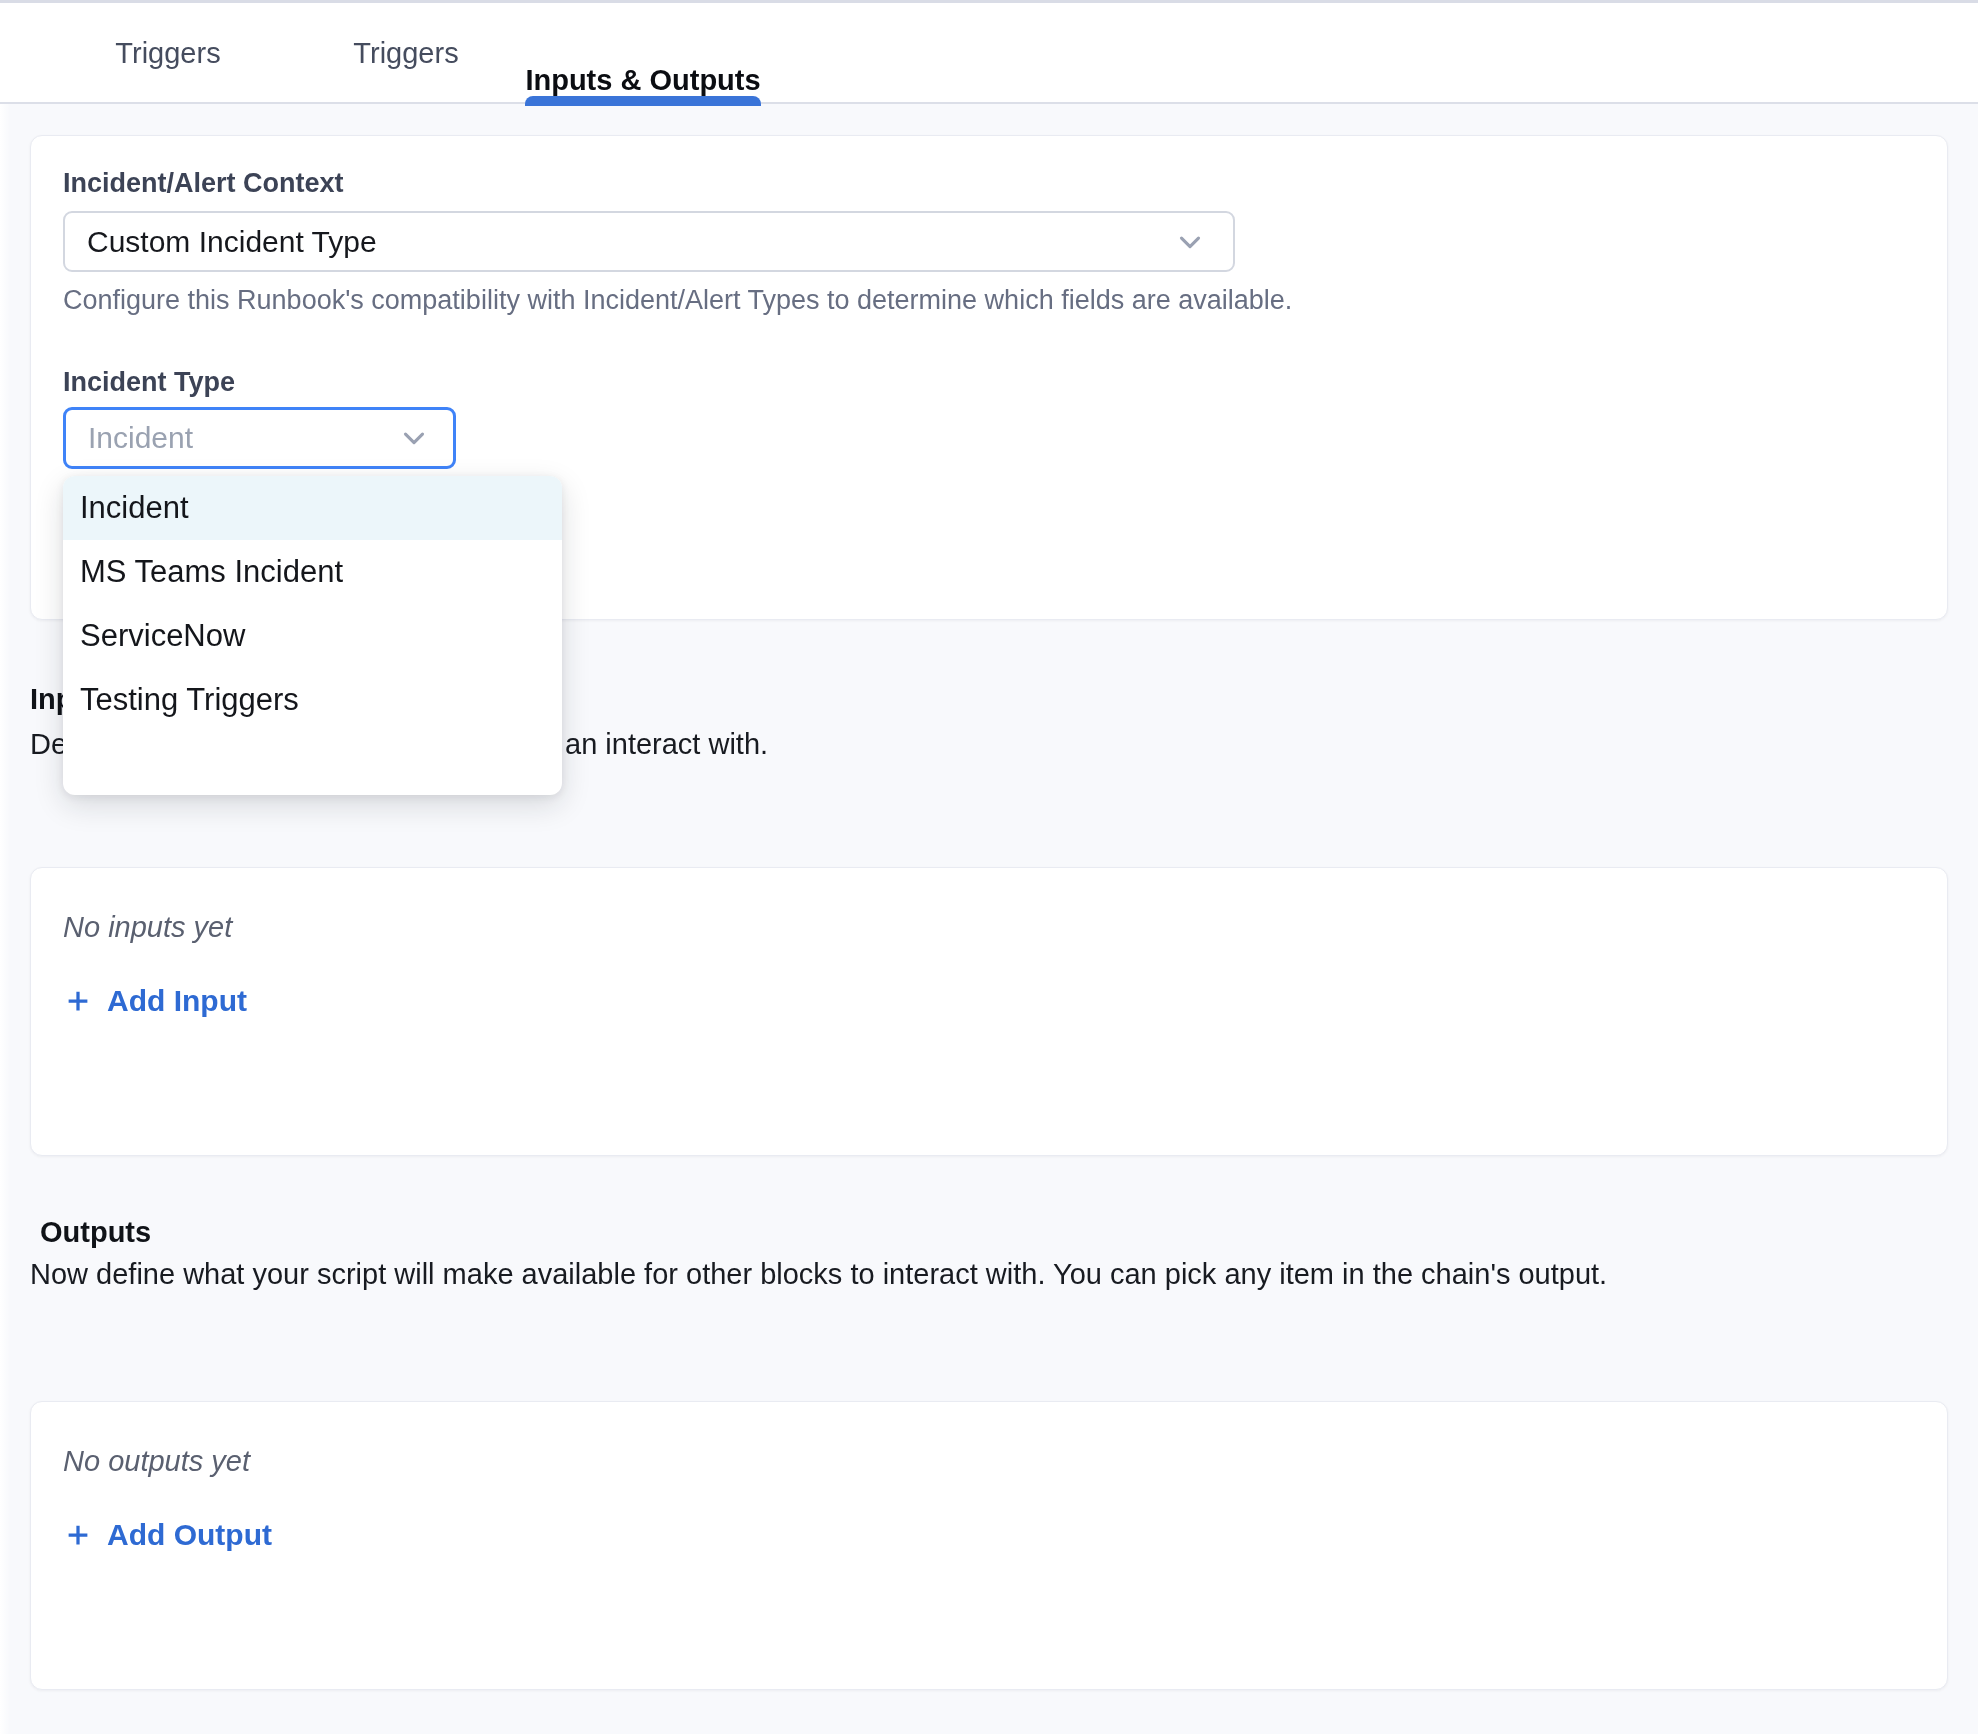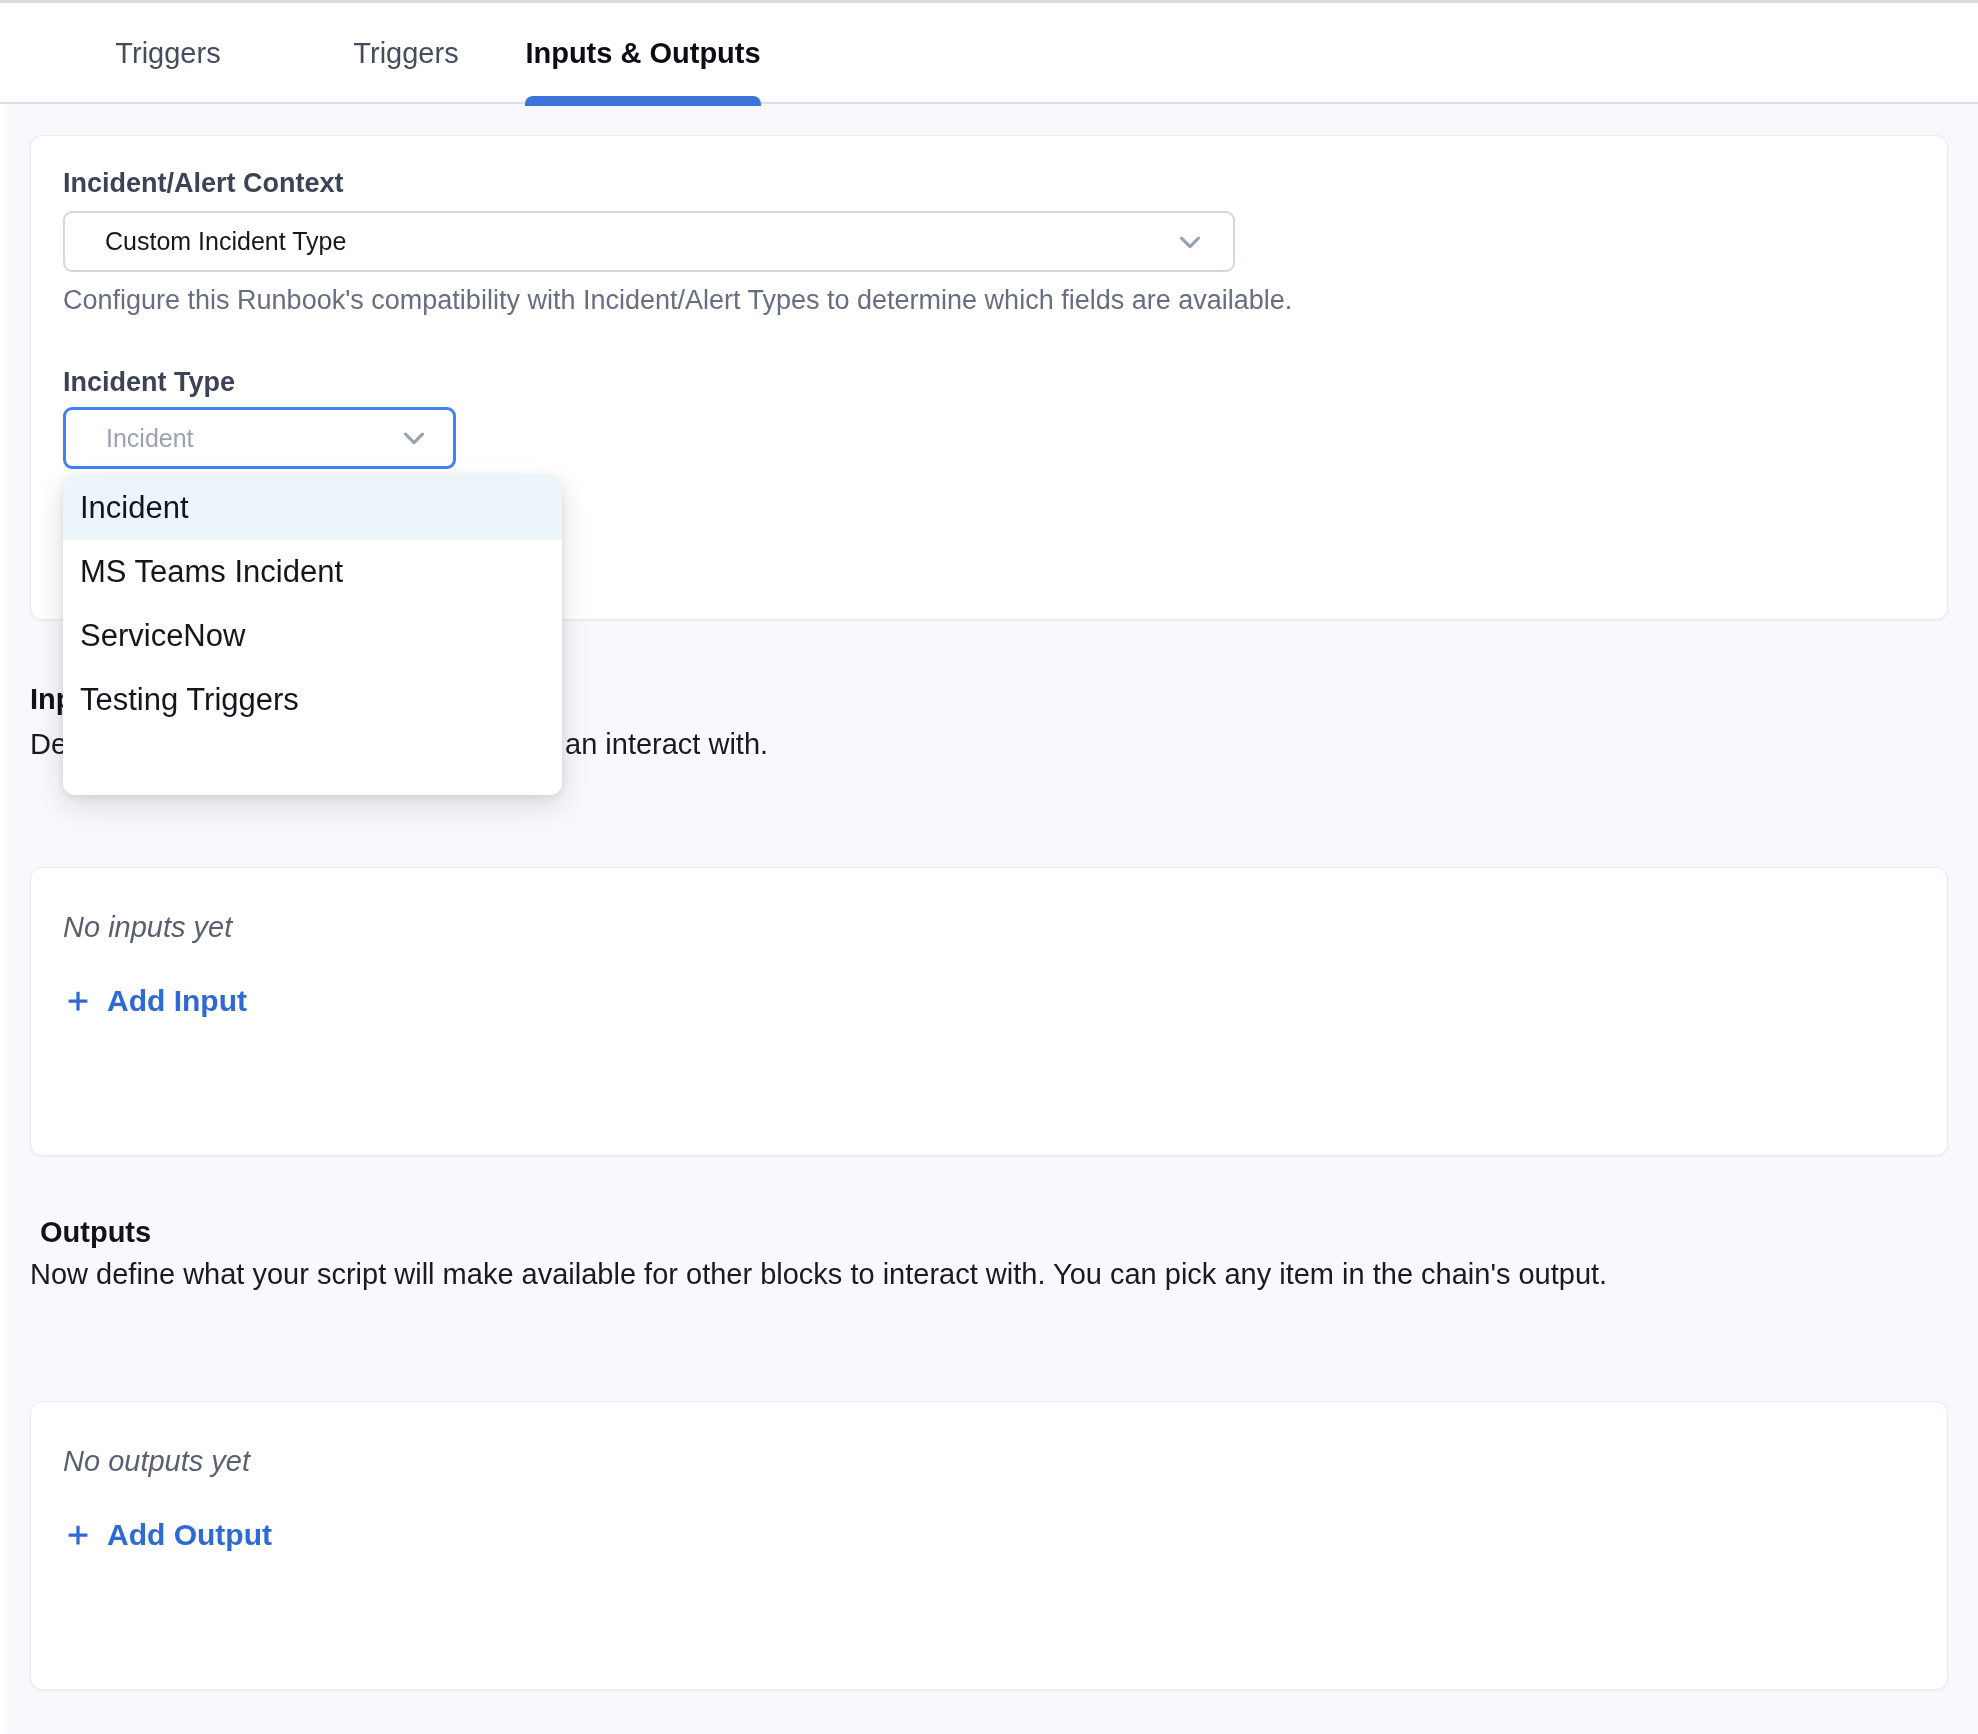--- a/index.html
+++ b/index.html
@@ -15,21 +15,21 @@
   
   .topline { left:0; top:0; width:1978px; height:3px; background:#d9dce6; }
   .tabbar {
     left:0; top:3px; width:1978px; height:101px; background:#ffffff;
     border-bottom:2px solid #dcdfe8;
   }
   .tab {
     position:absolute; top:0; height:101px; display:flex; align-items:center; justify-content:center;
     font-size:29px; color:#454c5e; font-weight:500; cursor:pointer; white-space:nowrap;
   }
-  .tab.active { color:#0b0d12; font-weight:700; }
+  .tab.active { color:#0b0d12; font-weight:700;margin-top:27px; }
   .tab-underline {
     position:absolute; left:525px; top:93px; width:236px; height:10px;
     background:#3a74d8; border-radius:8px 8px 0 0;
   }
 
   
   .edge-strip { left:0; top:104px; width:10px; height:1630px;
     background:linear-gradient(to right,#ffffff,rgba(255,255,255,0)); }
 
   
@@ -43,21 +43,21 @@
 
   .field-label {
     font-size:27px; font-weight:600; color:#3c4356; white-space:nowrap;
   }
   .helper { font-size:27px; color:#676e82; white-space:nowrap; }
 
   .select {
     background:#ffffff; border:2px solid #d3d7e0; border-radius:9px;
     display:flex; align-items:center; cursor:pointer;
   }
-  .select .val { font-size:25px; color:#16181d; padding-left:40px; white-space:nowrap; }
+  .select .val { font-size:30px; color:#16181d; padding-left:22px; white-space:nowrap; }
   .select .chev { position:absolute; color:#9aa1b2; display:flex; align-items:center; }
   .select.focused { border:3px solid #3f83f8; }
   .select .val.placeholder { color:#9aa2b1; }
 
   
   .menu {
     left:63px; top:476px; width:499px; height:319px; background:#ffffff;
     border-radius:12px; box-shadow:0 10px 30px rgba(23,25,35,0.14), 0 2px 8px rgba(23,25,35,0.08);
     z-index:20; overflow:hidden;
   }

